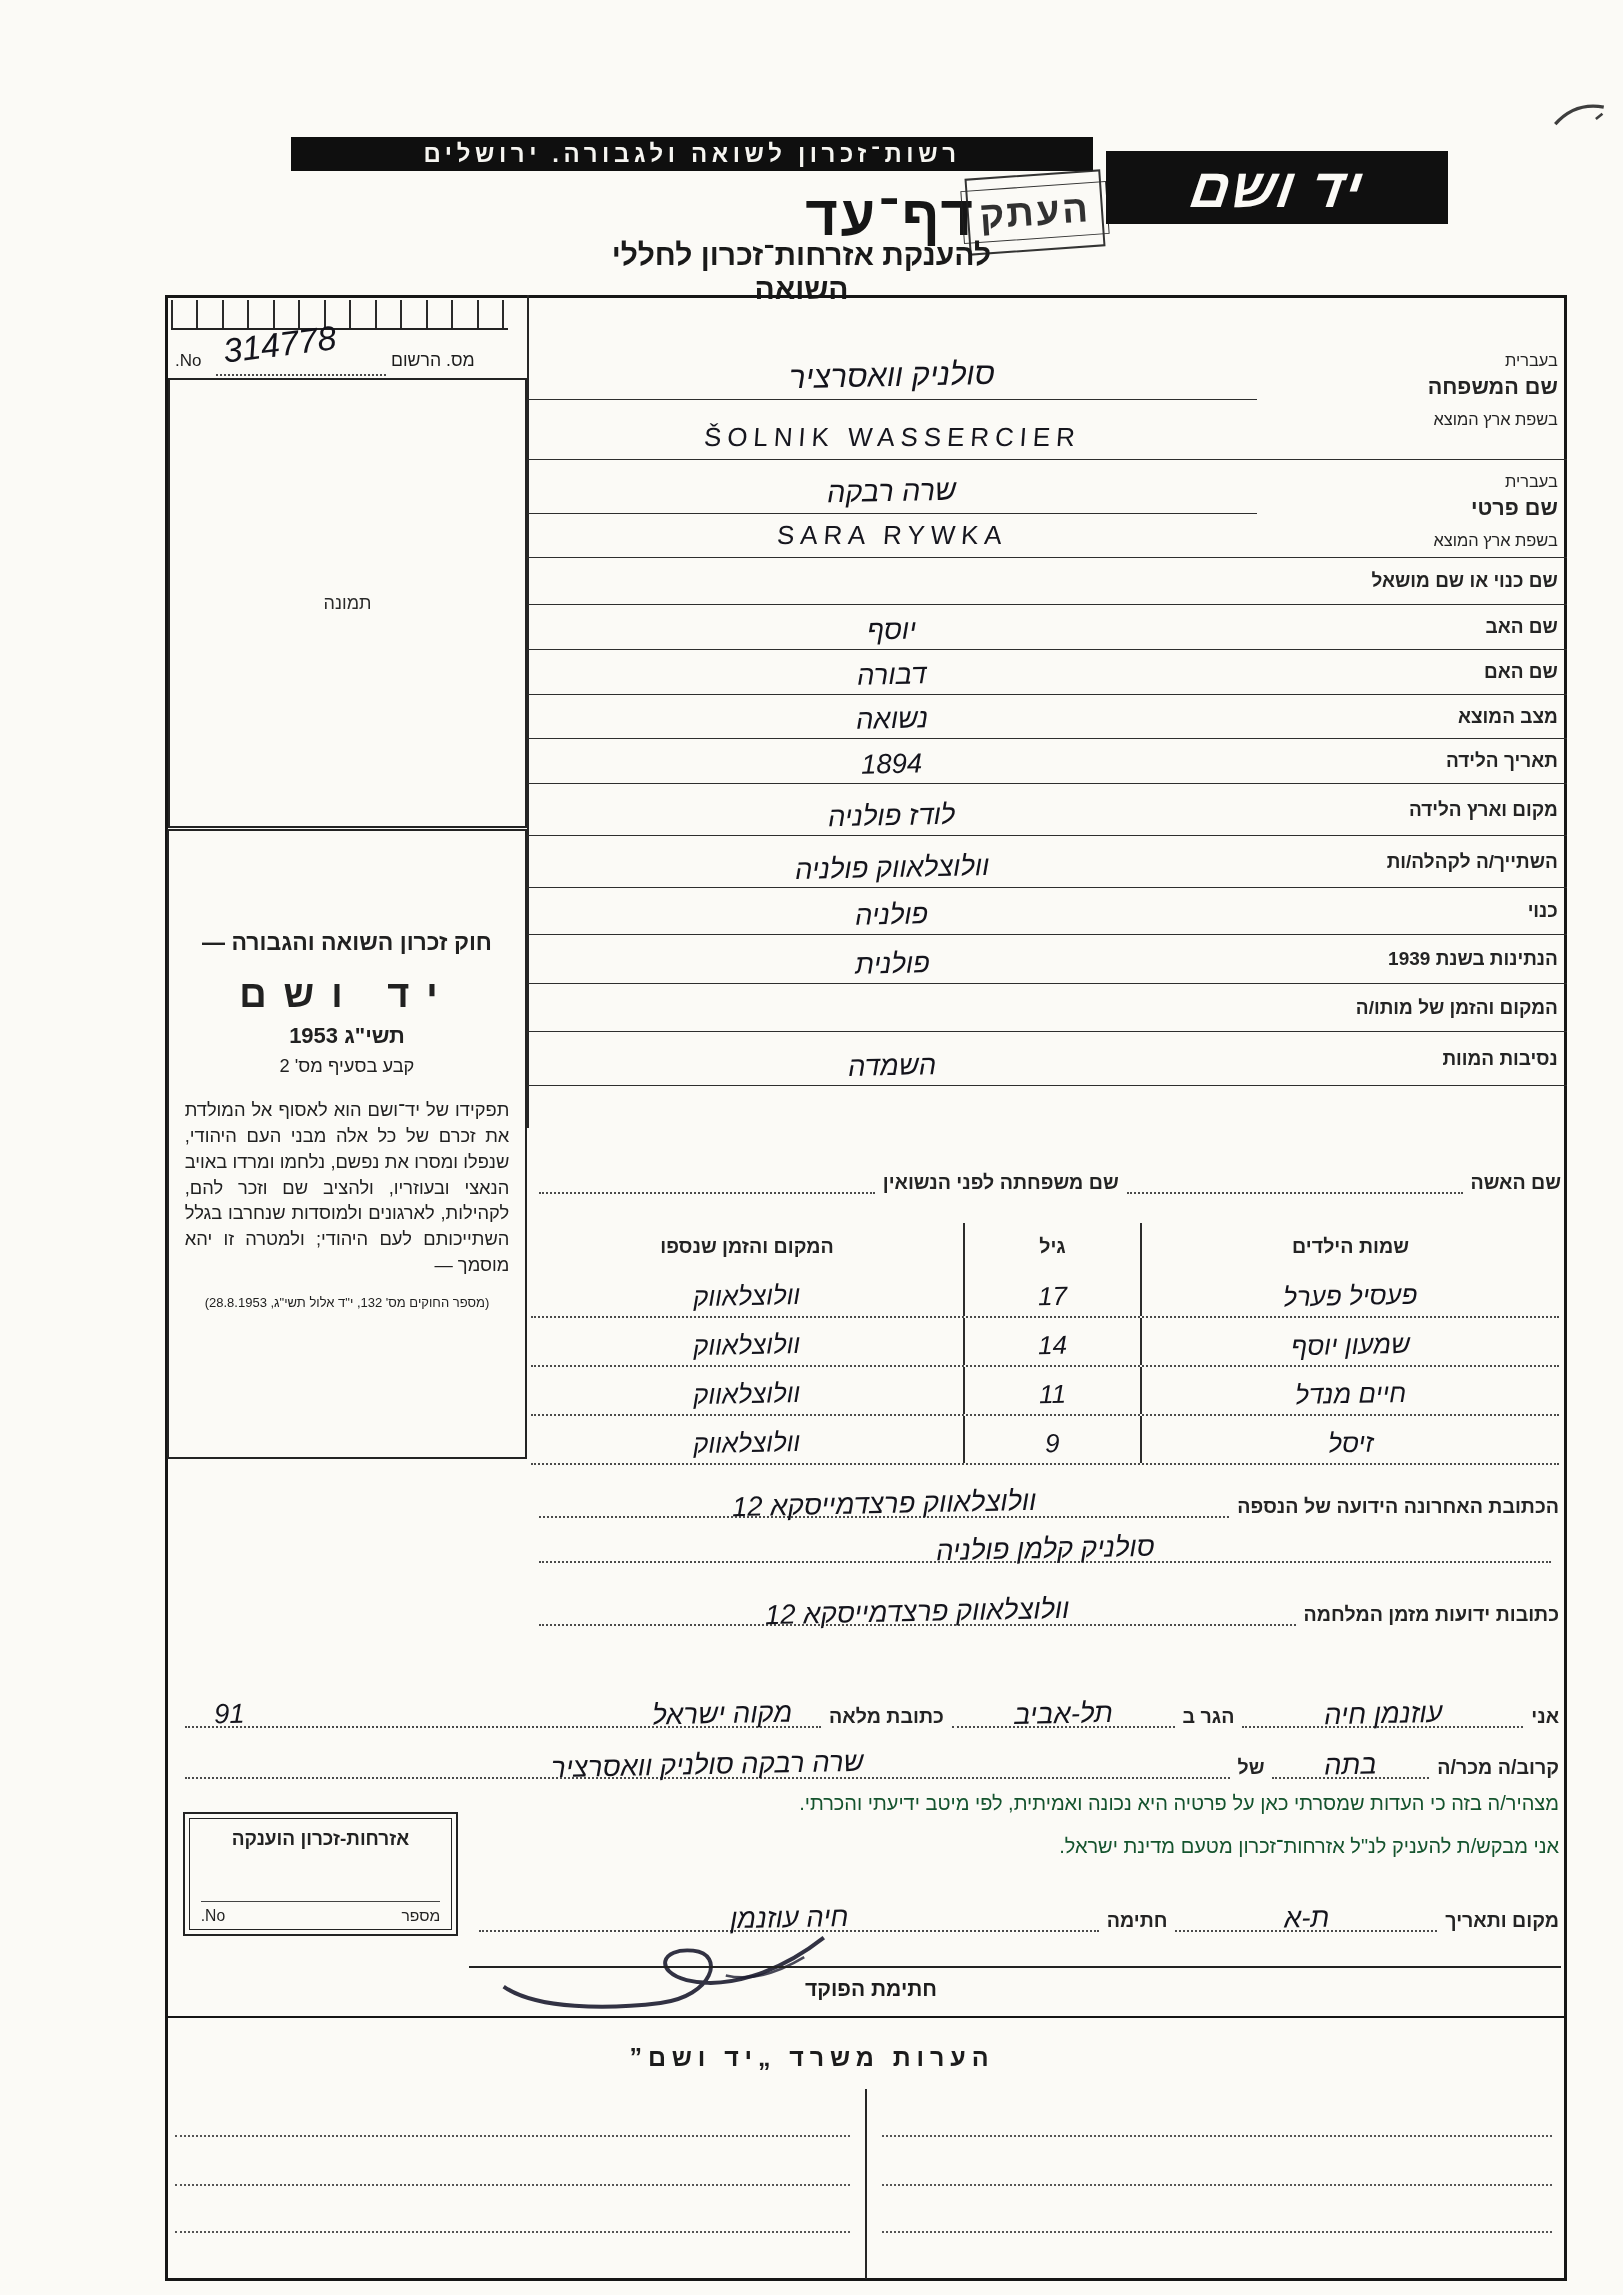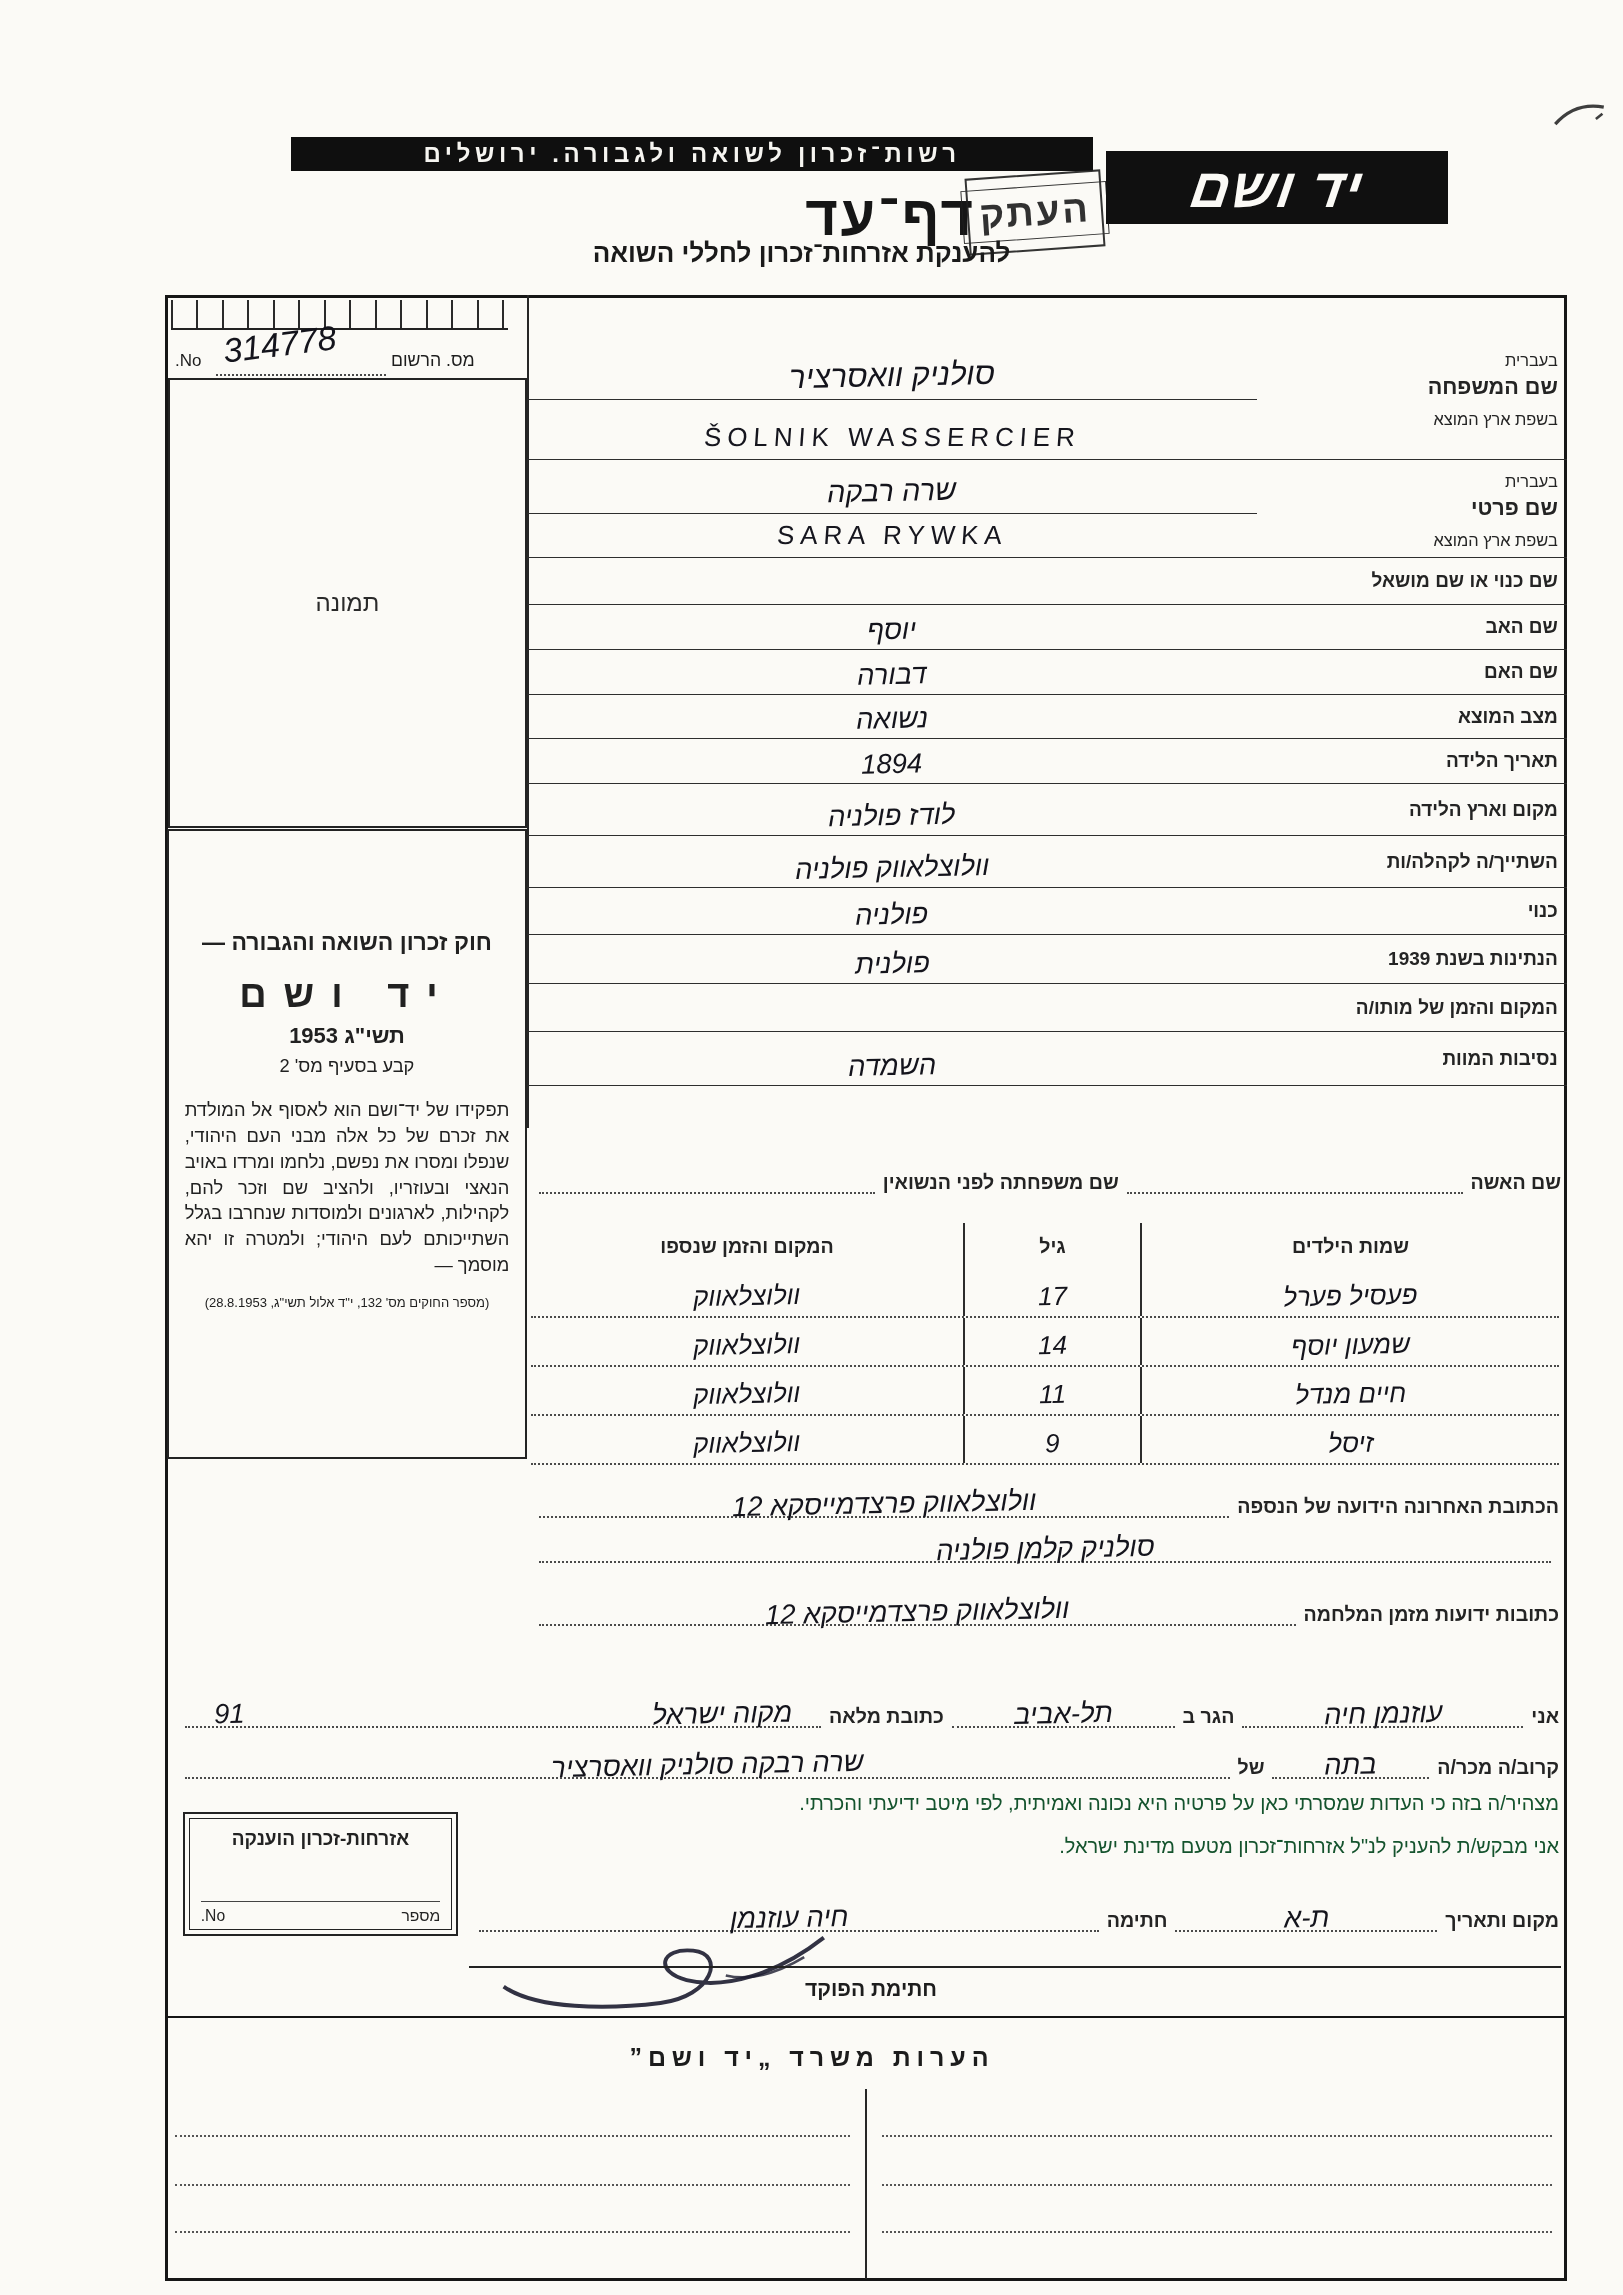--- a/index.html
+++ b/index.html
@@ -4,32 +4,32 @@
 <style>
   html,body{margin:0;padding:0;background:#e9e8e4;}
   .page{position:relative;width:1623px;height:2295px;background:#fbfaf6;
         font-family:Liberation Sans, sans-serif;color:#1d1d1d;direction:rtl;overflow:hidden;}
   .abs{position:absolute;box-sizing:border-box;}
 
   
   .bar{background:#0f0f0f;color:#f6f5f1;text-align:center;font-weight:bold;
        font-size:24px;letter-spacing:4.6px;line-height:34px;}
   .form-title{font-size:56px;font-weight:bold;text-align:center;letter-spacing:2.6px;color:#161616;}
-  .subtitle{font-size:26px;font-weight:bold;text-align:center;color:#1a1a1a;}
+  .subtitle{font-size:30px;font-weight:bold;text-align:center;color:#1a1a1a;}
   .stamp{border:2.6px solid #1f1f1f;transform:rotate(-4deg);display:flex;align-items:center;justify-content:center;opacity:.9;}
   .stamp-inner{border:1.3px solid #1f1f1f;margin:0;padding:3.9px 17px;font-size:38px;font-weight:bold;letter-spacing:2.6px;color:#1c1c1c;}
   .logo{background:#101010;color:#fbfaf6;display:flex;align-items:center;justify-content:center;}
   .logo span{font-size:55px;font-weight:bold;font-style:italic;transform:skewX(-8deg);display:inline-block;letter-spacing:1.3px;}
 
   
   .frame{border:3.3px solid #161616;}
   .digit-strip{border-bottom:2px solid #222;
      background:repeating-linear-gradient(90deg,#2a2a2a 0 2px,transparent 2px 25.5px);}
   .box{border:2px solid #232323;}
-  .photo-box{display:flex;align-items:center;justify-content:center;font-size:24px;color:#2a2a2a;}
+  .photo-box{display:flex;align-items:center;justify-content:center;font-size:18px;color:#2a2a2a;}
   .law{padding:98px 15.7px 13px 15.7px;text-align:center;color:#212121;}
   .law-h{font-size:23px;font-weight:bold;margin-bottom:17px;}
   .law-name{font-size:38px;font-weight:bold;letter-spacing:17px;margin-bottom:6.5px;}
   .law-year{font-size:22px;font-weight:600;margin-bottom:6.5px;}
   .law-clause{font-size:18.3px;margin-bottom:19.6px;}
   .law-p{font-size:18.3px;line-height:1.42;text-align:justify;margin-bottom:17px;}
   .law-cite{font-size:13px;margin-top:17px;}
 
   
   .frow{display:flex;border-bottom:1.3px solid #2e2e2e;box-sizing:border-box;}

